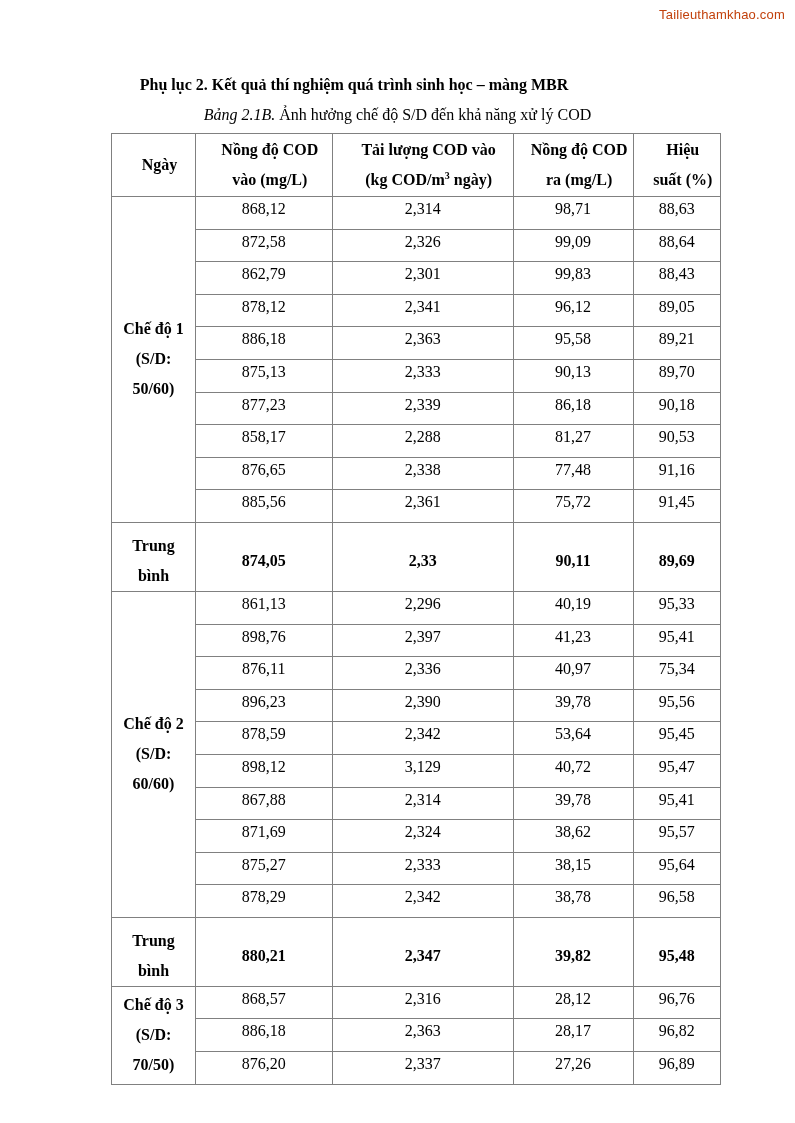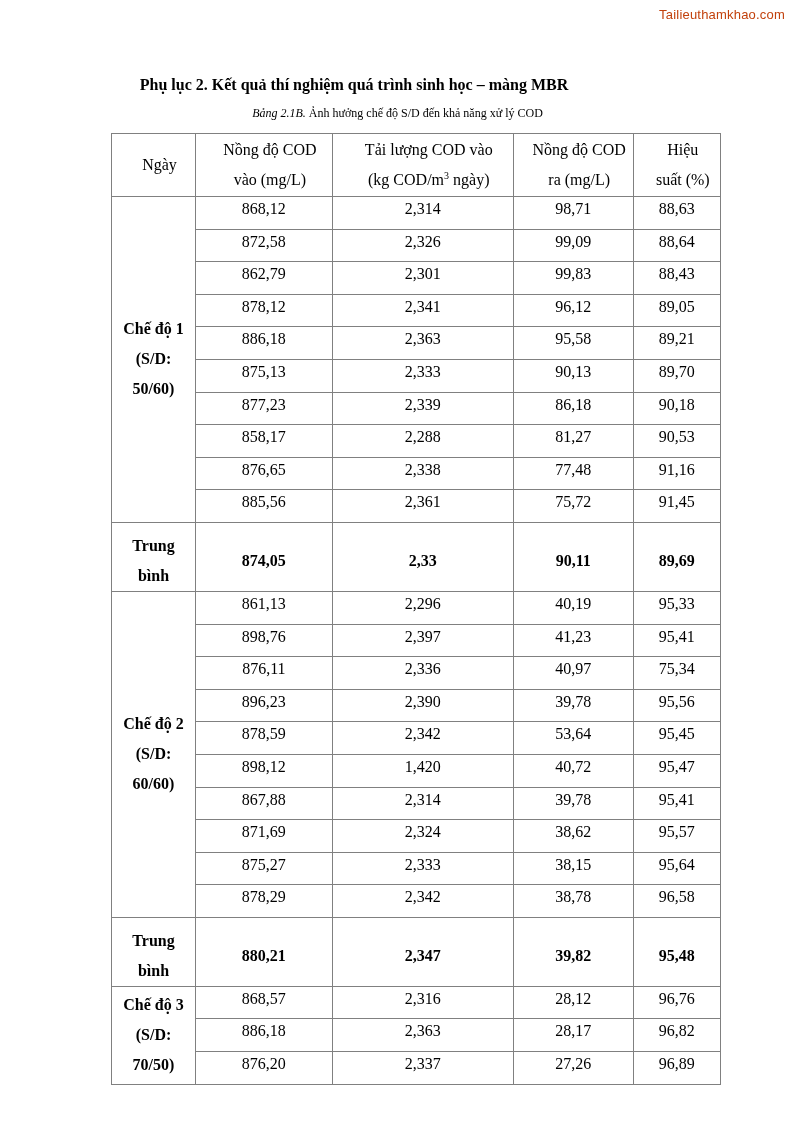--- a/index.html
+++ b/index.html
@@ -4,27 +4,27 @@
 <style>
   html, body { margin:0; padding:0; background:#ffffff; }
   body { width:795px; height:1123px; position:relative; overflow:hidden;
          font-family:"Liberation Serif", "DejaVu Serif", serif; color:#000; }
   .watermark { position:absolute; top:7px; right:10px;
                font-family:"Liberation Sans", "DejaVu Sans", sans-serif;
                font-size:13px; color:#c2410c; letter-spacing:0.2px; }
   .title { position:absolute; top:76px; left:0; width:708px; text-align:center;
            font-weight:bold; font-size:16px; }
   .caption { position:absolute; top:106px; left:0; width:795px; text-align:center;
-             font-size:12px; }
+             font-size:16px; }
   .caption i { font-style:italic; }
   table.data { position:absolute; top:133px; left:111px; width:610px;
                border-collapse:collapse; font-size:16px; }
   table.data th, table.data td { border:1px solid #808080; text-align:center;
                padding:0; }
-  table.data th { font-weight:normal; height:62px; line-height:30px;padding-left:12px; }
+  table.data th { font-weight:bold; height:62px; line-height:30px;padding-left:12px; }
   table.data td { height:29.6px; line-height:20px; vertical-align:top; padding-top:2px; }
   table.data td.group { font-weight:bold; vertical-align:middle; line-height:30px; padding-top:0; }
   tr.avg td { font-weight:bold; height:58px; vertical-align:middle; padding-top:8px; line-height:30px; }
   .c0 { width:80px; } .c1 { width:143px; } .c2 { width:196px; }
   .c3 { width:122px; } .c4 { width:85px; }
   sup { font-size:10px; line-height:0; }
 </style>
 </head>
 <body>
 
@@ -139,21 +139,21 @@
         <td>95,56</td>
       </tr>
       <tr>
         <td>878,59</td>
         <td>2,342</td>
         <td>53,64</td>
         <td>95,45</td>
       </tr>
       <tr>
         <td>898,12</td>
-        <td>1,420</td>
+        <td>3,129</td>
         <td>40,72</td>
         <td>95,47</td>
       </tr>
       <tr>
         <td>867,88</td>
         <td>2,314</td>
         <td>39,78</td>
         <td>95,41</td>
       </tr>
       <tr>

